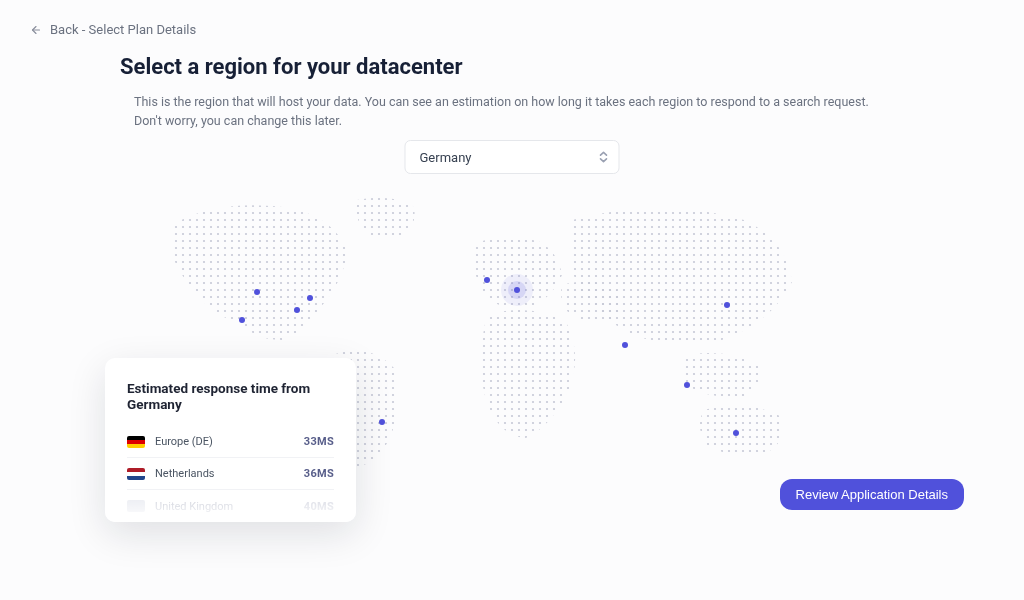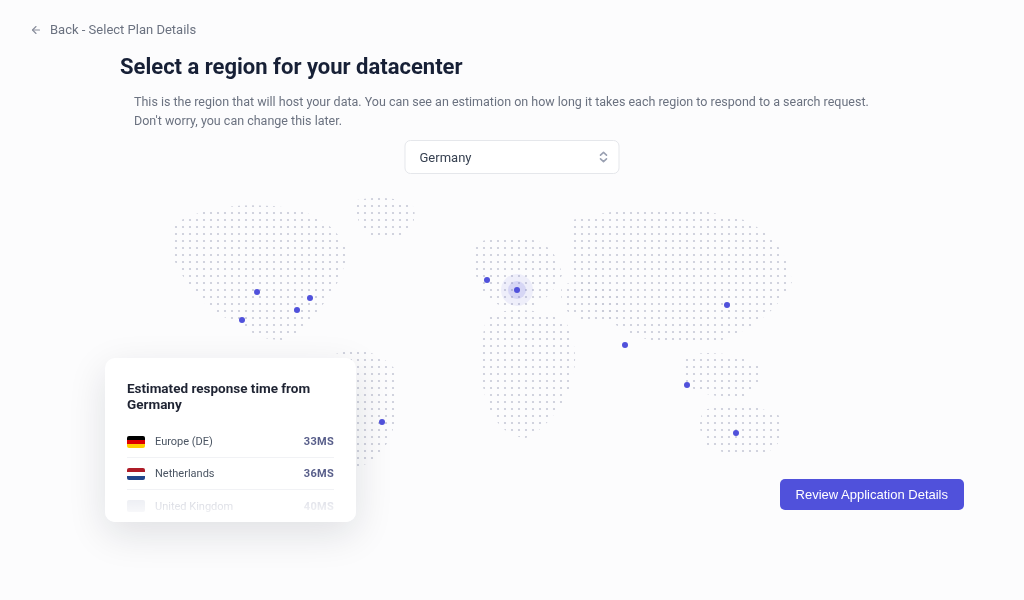--- a/index.html
+++ b/index.html
@@ -105,21 +105,21 @@
   .flag-nl{
     background:linear-gradient(to bottom,#ae1c28 0 33.3%,#fff 33.3% 66.6%,#21468b 66.6% 100%);
   }
   .flag-uk{
     background:#e9ebf1;
   }
 
   
   .cta{
     position:absolute;right:60px;bottom:90px;
-    background:var(--indigo);color:#fff;border:none;border-radius:5px;
+    background:var(--indigo);color:#fff;border:none;border-radius:12px;
     font-size:13px;padding:8px 16px;cursor:pointer;
   }
 
 </style>
 </head>
 <body>
 
 <div class="back">
   <svg width="12" height="12" viewBox="0 0 24 24" fill="none" stroke="#878c9b" stroke-width="2.2" stroke-linecap="round" stroke-linejoin="round">
       <line x1="19" y1="12" x2="5" y2="12"></line>

